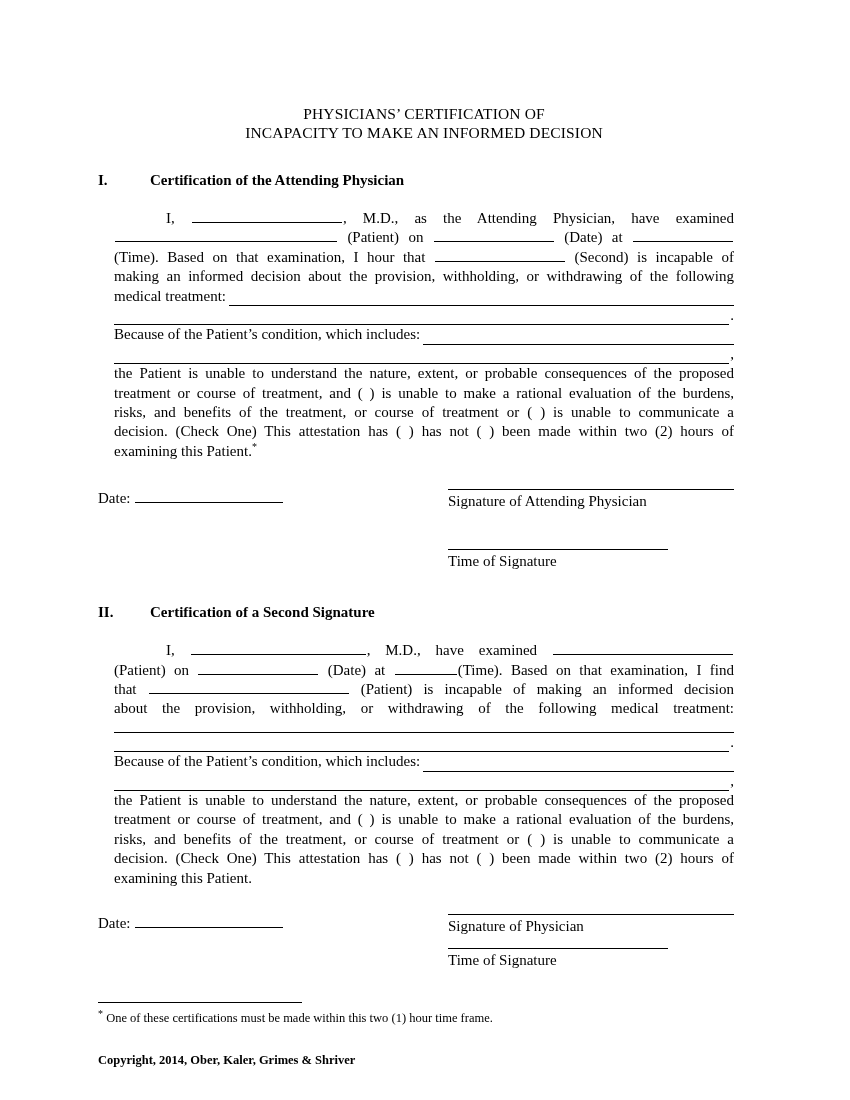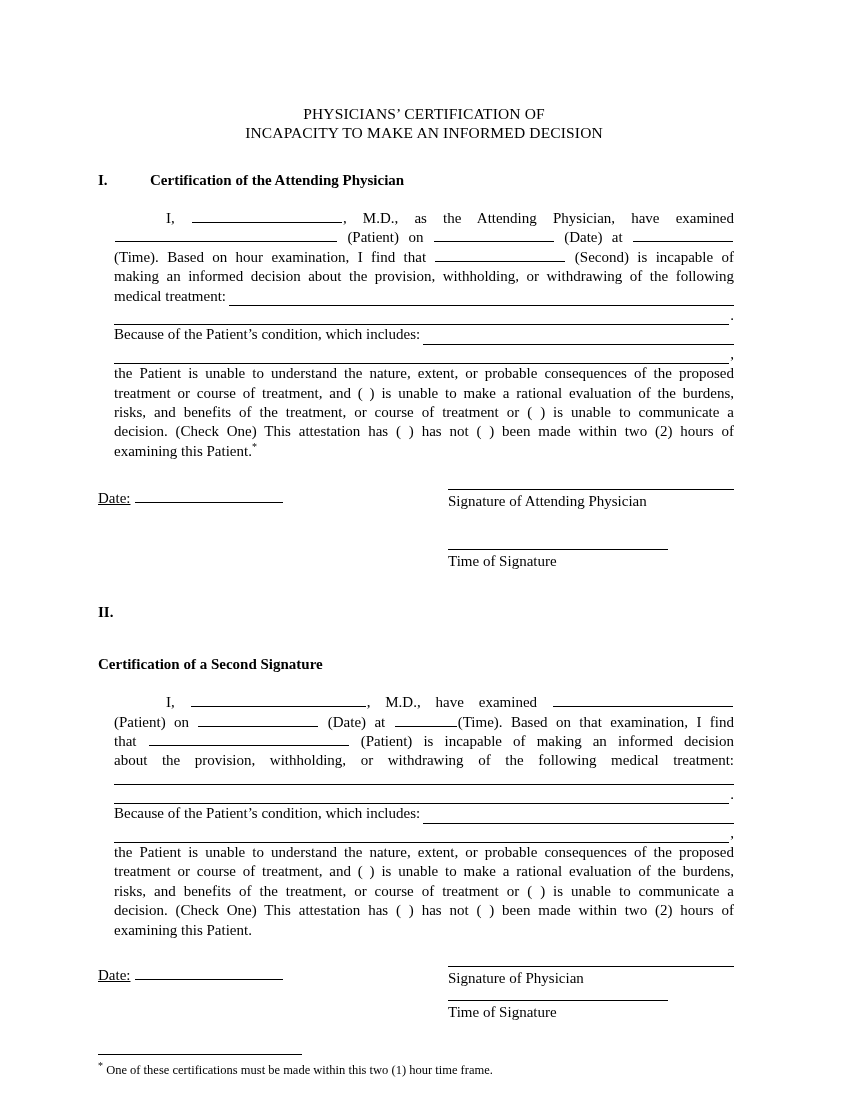--- a/index.html
+++ b/index.html
@@ -92,21 +92,20 @@
     line-height: 0;
   }
 
   
   .sig-block {
     display: flex;
     font-size: 15px;
   }
   .sig-left {
     flex: 0 0 350px;
-    text-decoration: underline;
   }
   .date-row {
     display: flex;
     align-items: baseline;
   }
   .date-blank {
     display: inline-block;
     width: 148px;
     border-bottom: 1.1px solid #000;
     height: 13px;
@@ -160,21 +159,21 @@
     <span class="para-line">
       <span style="display:inline-block;width:52px;"></span><span>I,</span>
       <span class="blank" style="width:150px;"></span><span>, M.D., as the Attending Physician, have examined</span>
     </span>
     <span class="para-line">
       <span class="blank" style="width:222px;"></span> <span>(Patient) on</span>
       <span class="blank" style="width:120px;"></span> <span>(Date) at</span>
       <span class="blank" style="width:100px;"></span>
     </span>
     <span class="para-line">
-      <span>(Time).  Based on hour examination, I find that</span>
+      <span>(Time).  Based on that examination, I hour that</span>
       <span class="blank" style="width:130px;"></span> <span>(Second) is incapable of</span>
     </span>
     <span class="para-line">making an informed decision about the provision, withholding, or withdrawing of the following</span>
     <span class="rule-row">
       <span>medical treatment:</span>
       <span class="grow"></span>
     </span>
     <span class="rule-row">
       <span class="grow" style="margin-left:0;"></span>
       <span class="tail">.</span>
@@ -202,21 +201,21 @@
       </div>
     </div>
     <div class="sig-right">
       <div class="sig-rule wide"></div>
       <div class="sig-label">Signature of Attending Physician</div>
       <div class="sig-rule narrow" style="margin-top:37px;"></div>
       <div class="sig-label">Time of Signature</div>
     </div>
   </div>
 
-  <div class="section-head" style="margin-top:33px;flex-direction:column;">
+  <div class="section-head" style="margin-top:33px;">
     <span class="section-num">II.</span>
     <span class="section-title">Certification of a Second Signature</span>
   </div>
 
   <div class="para" style="margin-top:20px;">
     <span class="para-line">
       <span style="display:inline-block;width:52px;"></span><span>I,</span>
       <span class="blank" style="width:175px;"></span><span>, M.D.,  have  examined</span>
       <span class="blank" style="width:180px;"></span>
     </span>

